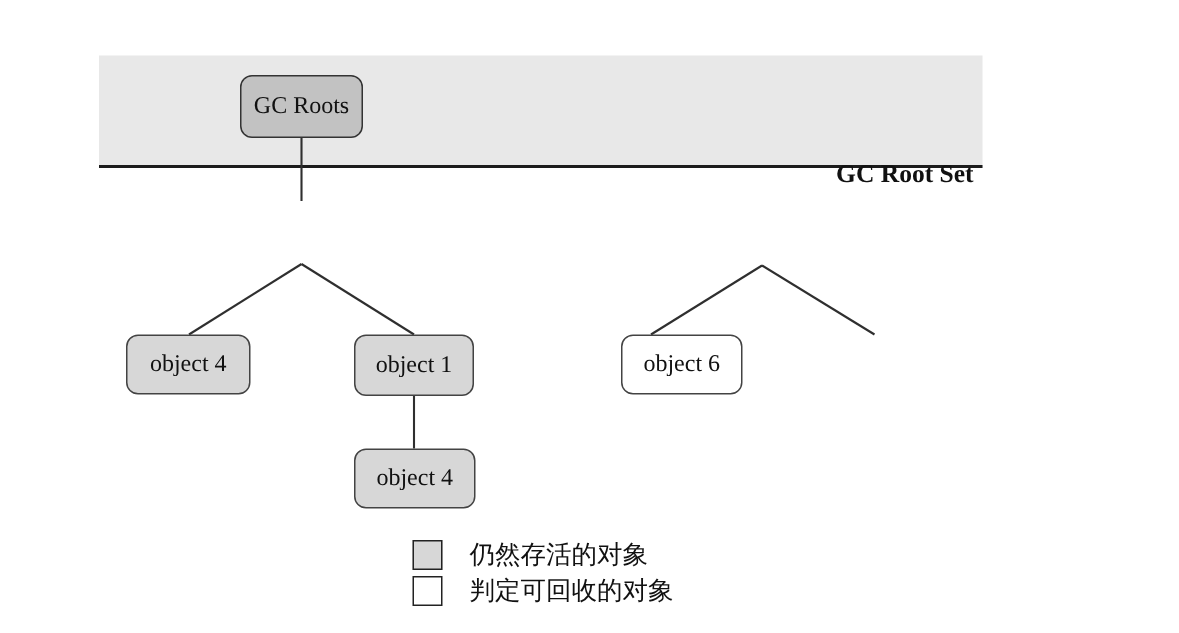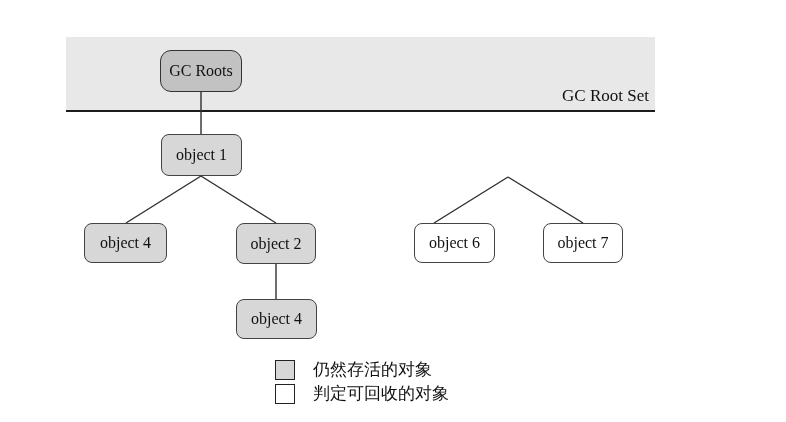--- a/index.html
+++ b/index.html
@@ -12,35 +12,36 @@
     overflow:hidden;
   }
   #root-band{
     position:absolute;
     left:66px;top:37px;width:589px;height:73px;
     background:var(--band,#e8e8e8);
     border-bottom:2px solid #1c1c1c;
   }
   #root-band-label{
     position:absolute;
-    left:66px;top:86px;width:583px;
+    left:66px;top:106px;width:583px;
     text-align:right;
     font-size:17px;
     line-height:20px;
+    font-weight:bold;
   }
   #edges{position:absolute;left:0;top:0;width:786px;height:422px;}
   .node{
     position:absolute;
     display:flex;align-items:center;justify-content:center;
     border:1.5px solid #434343;
     border-radius:8px;
     font-size:16px;
     box-sizing:border-box;
   }
-  .node.roots{background:var(--gc-roots-fill,#c2c2c2);border-color:#333;border-radius:11px;}
+  .node.roots{background:var(--gc-roots-fill,#c2c2c2);border-color:#333;}
   .node.alive{background:var(--alive-fill,#d7d7d7);}
   .node.dead{background:var(--recyclable-fill,#ffffff);}
   #node-gc-roots{left:160px;top:50px;width:82px;height:42px;}
   #node-object1{left:161px;top:134px;width:81px;height:42px;}
   #node-object2{left:84px;top:223px;width:83px;height:40px;}
   #node-object3{left:236px;top:223px;width:80px;height:41px;}
   #node-object4{left:236px;top:299px;width:81px;height:40px;}
   #node-object5{left:467px;top:136px;width:83px;height:41px;}
   #node-object6{left:393px;top:223px;width:81px;height:40px;margin-left:21px;}
   #node-object7{left:543px;top:223px;width:80px;height:40px;}
@@ -80,27 +81,25 @@
       <line x1="276" y1="264" x2="276" y2="299"></line>
       <line x1="508" y1="177" x2="434" y2="223"></line>
       <line x1="508" y1="177" x2="583" y2="223"></line>
     </g>
   </svg>
 
   <div id="root-band-label">GC Root Set</div>
 
   <div class="node roots" id="node-gc-roots">GC Roots</div>
 
-  <div class="node alive" id="node-object1">object 1</div>
   <div class="node alive" id="node-object2">object 4</div>
-  <div class="node alive" id="node-object3">object 2</div>
+  <div class="node alive" id="node-object3">object 1</div>
   <div class="node alive" id="node-object4">object 4</div>
 
   <div class="node dead" id="node-object6">object 6</div>
-  <div class="node dead" id="node-object7">object 7</div>
 
   <div class="legend-row" id="legend-alive">
     <span class="legend-swatch"></span>
     <span class="legend-label">仍然存活的对象</span>
   </div>
 
   <div class="legend-row" id="legend-recyclable">
     <span class="legend-swatch"></span>
     <span class="legend-label">判定可回收的对象</span>
   </div>

